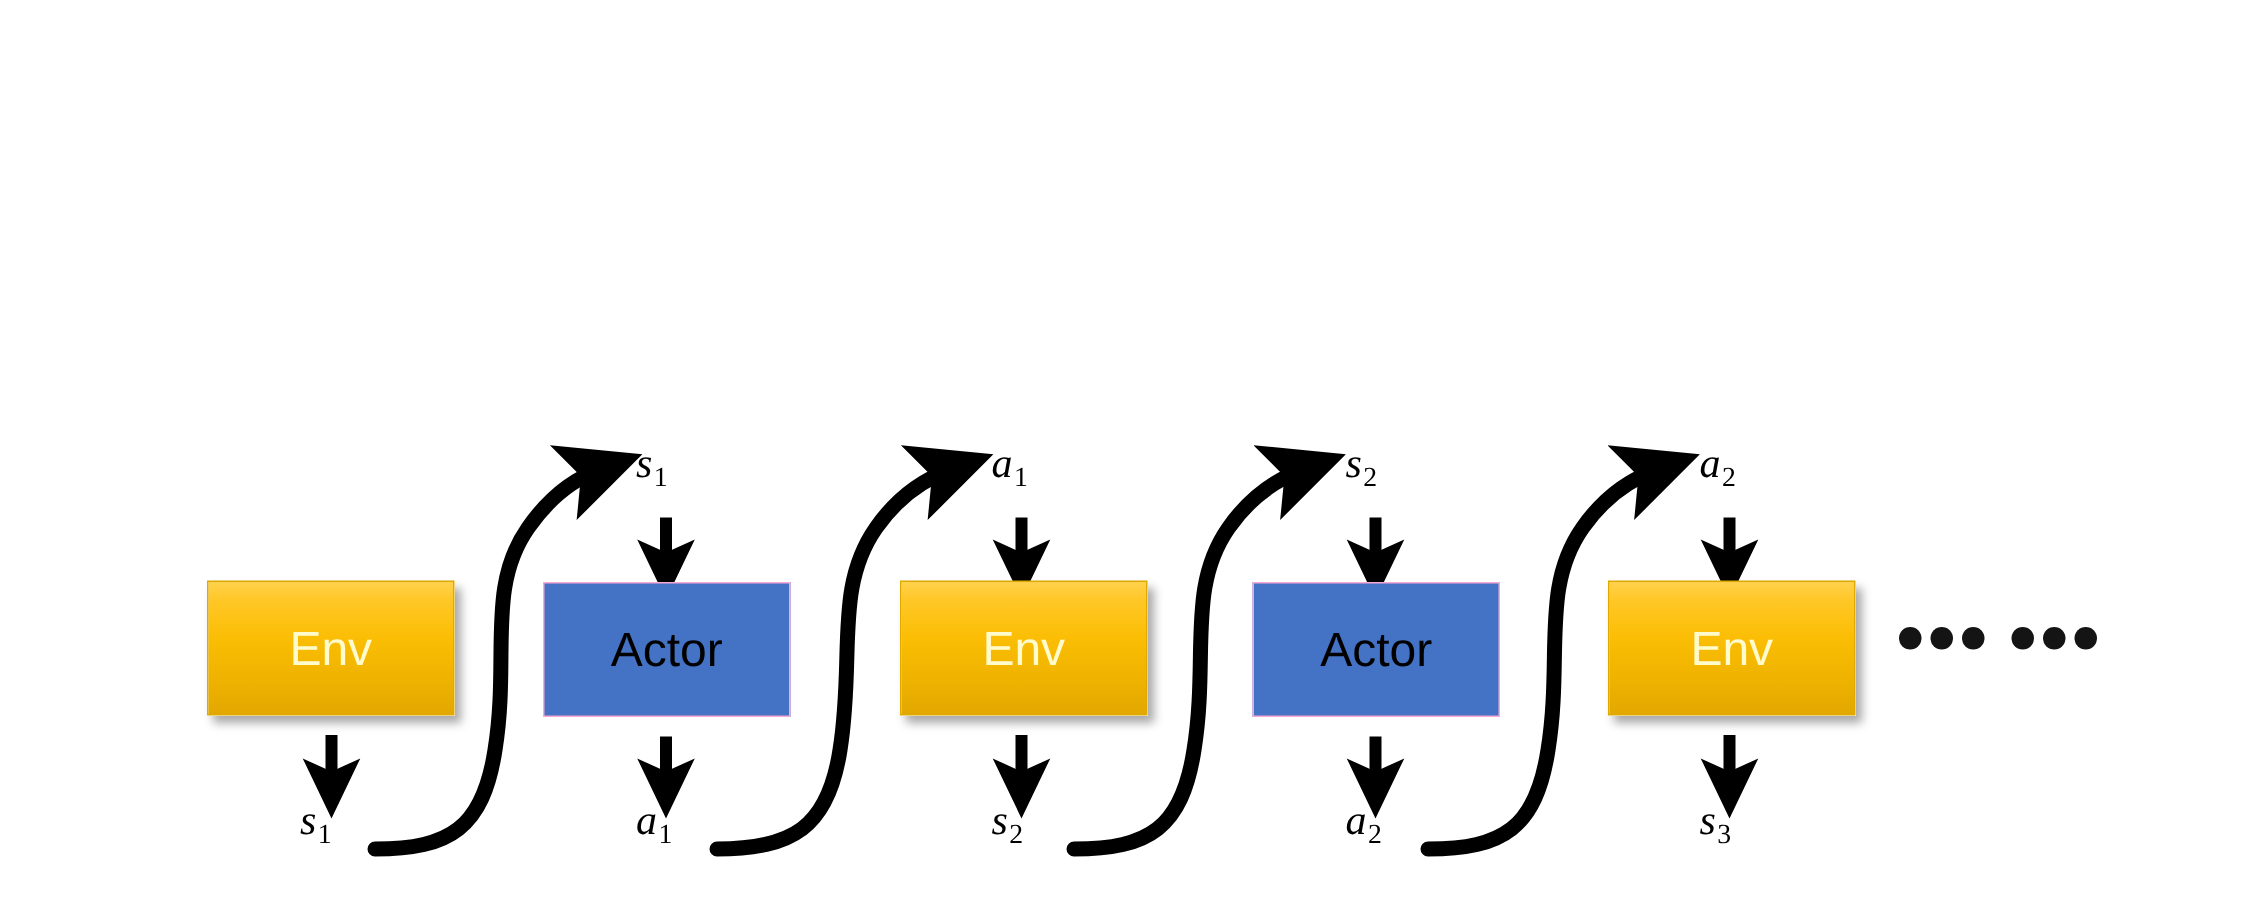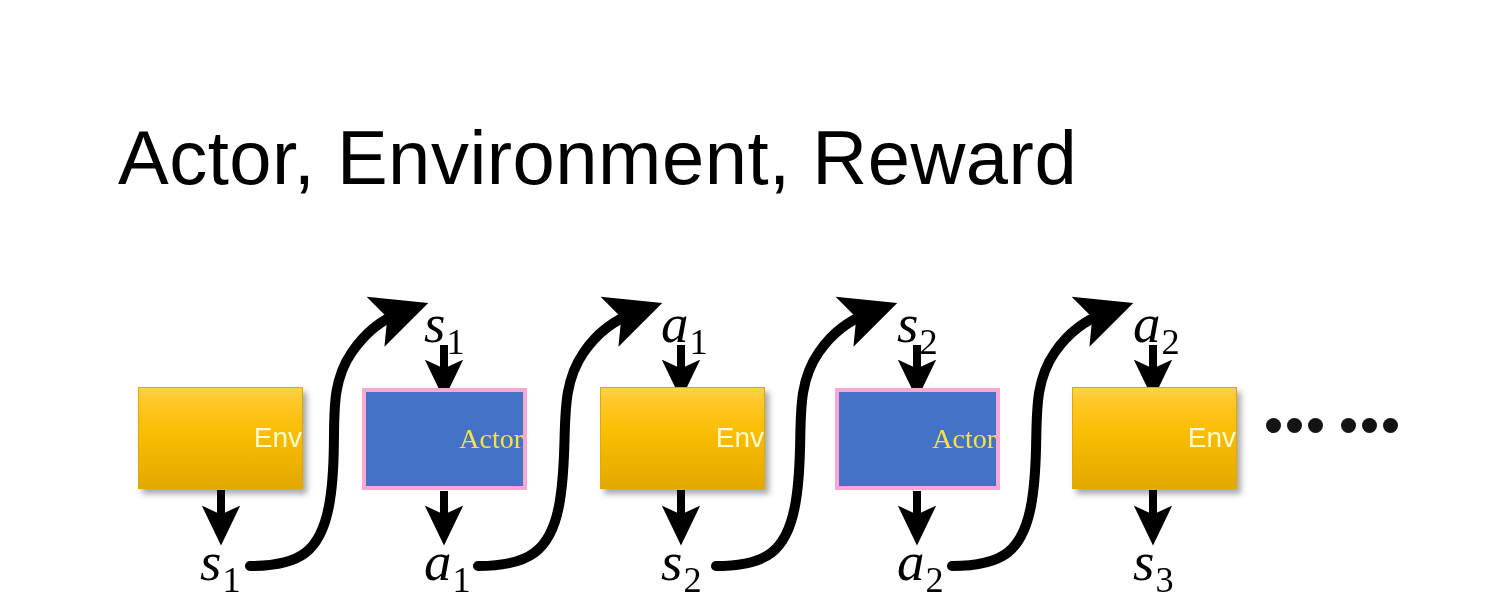--- a/index.html
+++ b/index.html
@@ -42,56 +42,55 @@
     position: absolute;
     left: 0; top: 0;
     width: 1500px;
     height: 608px;
   }
 
   
   .node {
     position: absolute;
     width: 165px;
-    height: 102px;
+    height: 90px;
     box-sizing: border-box;
     display: flex;
     align-items: center;
-    justify-content: flex-end;
+    justify-content: center;
     font-family: "Liberation Sans", sans-serif;
     font-weight: 400;
-    font-size: 28px;
+    font-size: 32px;
     line-height: 1;
   }
   .node.env {
     background: linear-gradient(180deg,
                 #FFD24D 0%,
                 #FFC726 14%,
                 #FBBE05 42%,
                 #F0B400 70%,
                 #E3A800 100%);
     color: #FFFBCC;
     border: 1px solid #E0A900;
     box-shadow: 4px 5px 6px rgba(0,0,0,0.34);
   }
   .node.actor {
     background: #4472C4;
-    color: #fde047;
-    border: 4px solid #f9a8d4;
+    color: #000000;
+    border: 1px solid #f9a8d4;
     box-shadow: none;
-    font-family: Liberation Serif, serif;
   }
   .node-label { display: block; }
 
   
   .mathlabel {
     position: absolute;
     font-family: "Liberation Serif", serif;
     font-style: italic;
-    font-size: 55px;
+    font-size: 28px;
     line-height: 1;
     color: #000000;
     white-space: nowrap;
   }
   .mathlabel .sub {
     font-size: 0.66em;
     font-style: normal;
     vertical-align: -0.32em;
     letter-spacing: 0;
     padding-left: 1px;
@@ -117,21 +116,20 @@
     height: 1px;
   }
 
   svg { overflow: visible; }
 </style>
 </head>
 <body>
 
 <div id="slide">
 
-  <div id="title">Actor, Environment, Reward</div>
 
   <svg id="diagram" width="1500" height="608" viewBox="0 0 1500 608" xmlns="http://www.w3.org/2000/svg" aria-hidden="true">
 
     <defs>
       <marker id="ah" markerWidth="6" markerHeight="6" refX="2.6" refY="3" orient="auto" markerUnits="strokeWidth">
         <path d="M0,0.35 L5.6,3 L0,5.65 L1.25,3 Z" fill="#000"></path>
       </marker>
       <marker id="ahd" markerWidth="5.2" markerHeight="5.2" refX="2.3" refY="2.6" orient="auto" markerUnits="strokeWidth">
         <path d="M0,0.2 L5,2.6 L0,5 L1.1,2.6 Z" fill="#000"></path>
       </marker>

